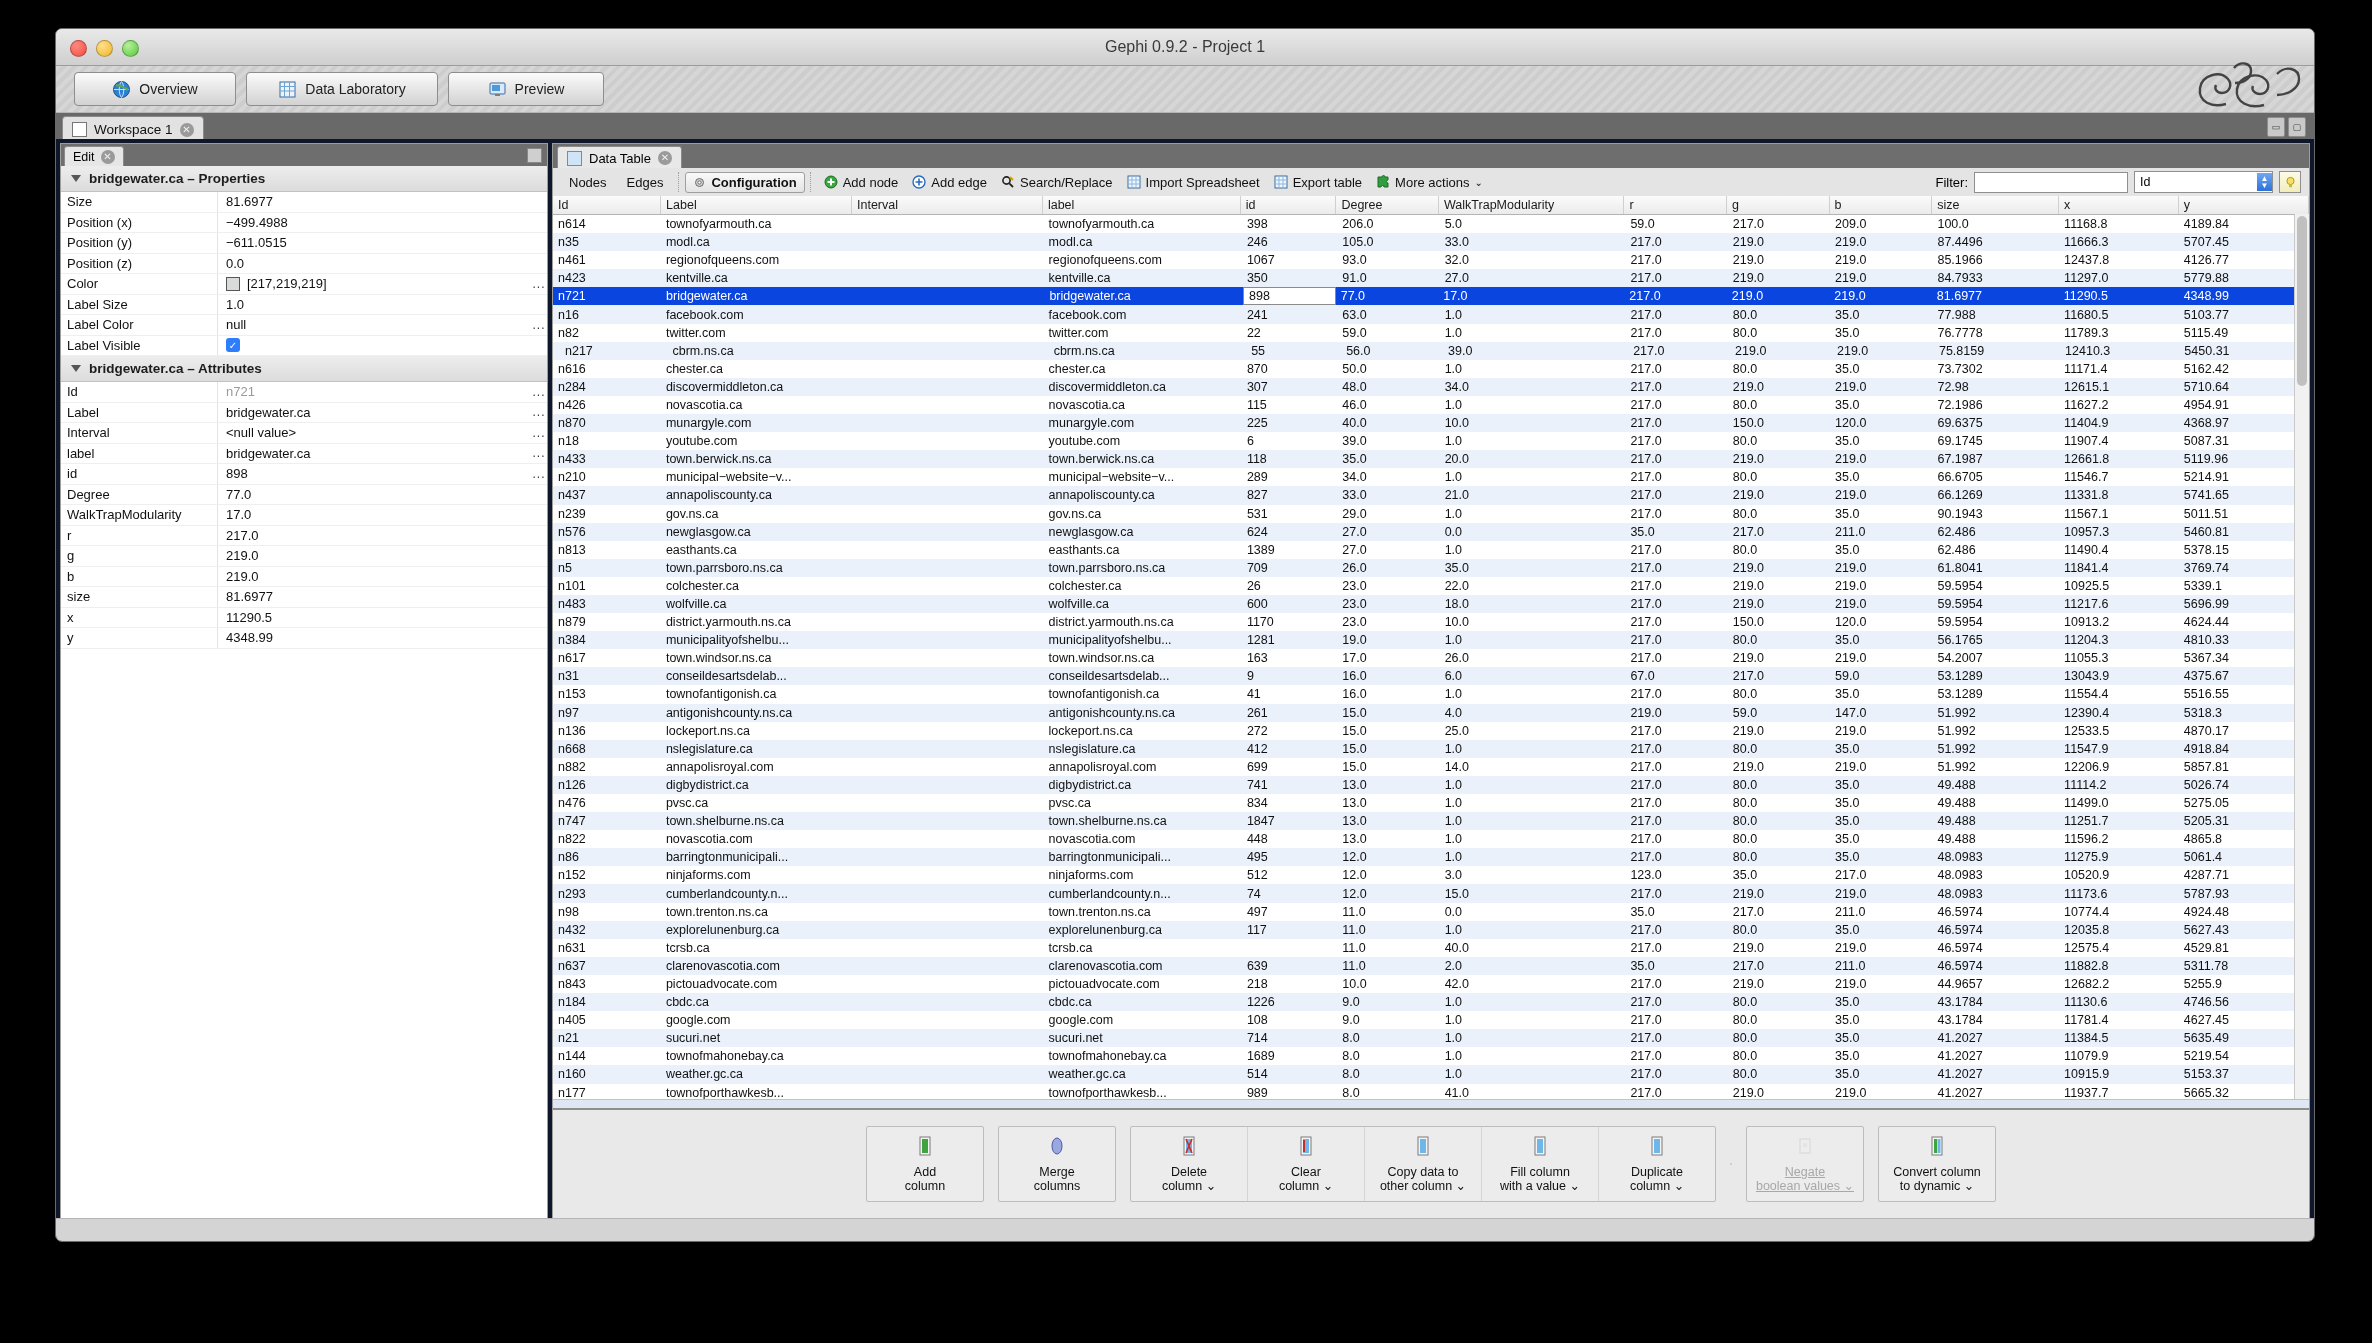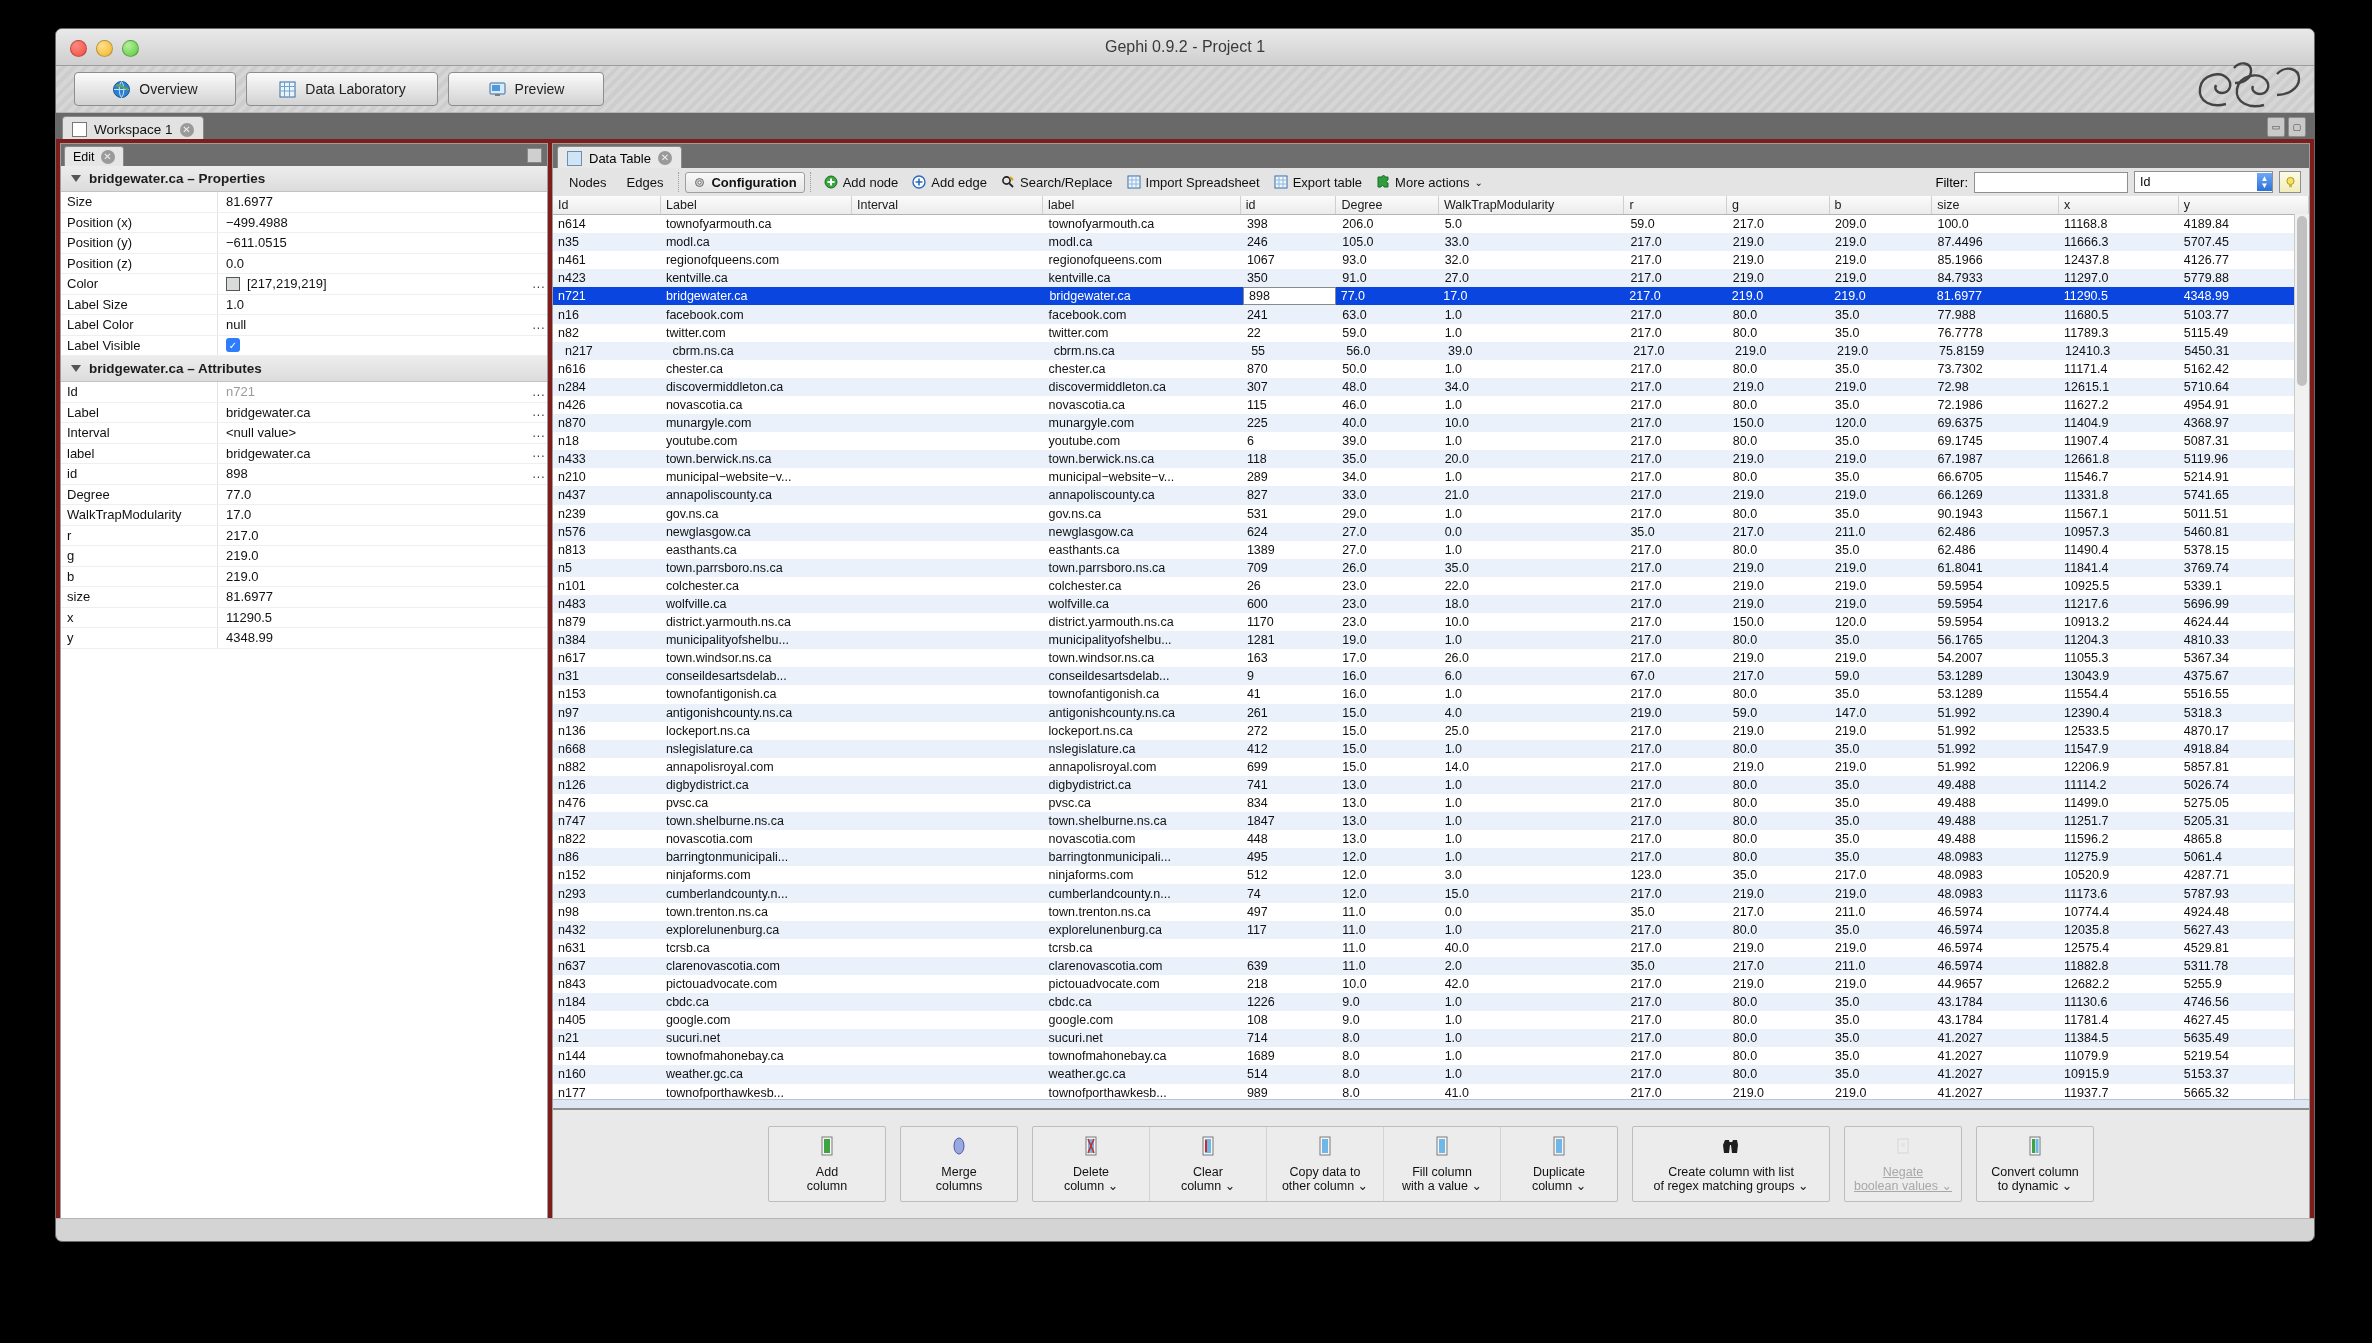--- a/index.html
+++ b/index.html
@@ -41,21 +41,21 @@
           border-bottom:none;border-radius:4px 4px 0 0;display:flex;align-items:center;gap:7px;padding:0 9px;
           font-size:13.5px;color:#111;}
   .tabx{width:14px;height:14px;border-radius:50%;background:#9a9a9a;color:#f0f0f0;font-size:10px;
         display:flex;align-items:center;justify-content:center;line-height:1;}
   .mini-sq{width:13px;height:13px;background:#fff;border:1px solid #777;}
   #wsbar .winbtns{position:absolute;right:8px;top:4px;display:flex;gap:3px;}
   .wb{width:16px;height:18px;background:#c9c9c9;border:1px solid #8d8d8d;border-radius:2px;font-size:9px;
       display:flex;align-items:center;justify-content:center;color:#444;}
 
   
-  #content{position:absolute;left:0;right:0;top:110px;bottom:0;background:#7f1d1d;}
+  #content{position:absolute;left:0;right:0;top:110px;bottom:0;background:#0f172a;}
 
   
   #left{position:absolute;left:4px;top:4px;width:486px;bottom:22px;background:#fff;border:1px solid #9d9d9d;}
   #left-tabbar{height:22px;background:#6e6e6e;position:relative;}
   #left-tab{position:absolute;left:3px;top:2px;height:20px;background:#e6e6e6;border:1px solid #8a8a8a;
             border-bottom:none;border-radius:3px 3px 0 0;display:flex;align-items:center;gap:6px;padding:0 8px;
             font-size:12.5px;}
   #left-tabbar .pin{position:absolute;right:5px;top:4px;width:13px;height:13px;background:#cfcfcf;border:1px solid #888;}
   #left-body{position:absolute;left:0;right:0;top:22px;bottom:0;background:#fff;overflow:hidden;}
 
@@ -1258,33 +1258,20 @@
                     <rect x="8" y="4" width="6" height="14" fill="#6fb7e8"></rect>
                   </svg>
                 </div>
                 <div>
                   <div>Duplicate</div>
                   <div>column ⌄</div>
                 </div>
               </div>
             </div>
             <div class="bgroup">
-              <div class="bbtn wide">
-                <div class="bic">
-                  <svg width="22" height="22" viewBox="0 0 22 22">
-                    <path d="M5 5h4l1 5-1 8H4l-1-8z" fill="#1e1e1e"></path>
-                    <path d="M13 5h4l1 5-1 8h-5l-1-8z" fill="#1e1e1e"></path>
-                    <rect x="9" y="7" width="4" height="3" fill="#1e1e1e"></rect>
-                  </svg>
-                </div>
-                <div>
-                  <div>Create column with list</div>
-                  <div>of regex matching groups ⌄</div>
-                </div>
-              </div>
             </div>
             <div class="bgroup">
               <div class="bbtn dis">
                 <div class="bic" style="opacity: 0.45;">
                   <svg width="22" height="22" viewBox="0 0 22 22">
                     <rect x="6" y="4" width="10" height="14" fill="#f0f0f0" stroke="#bdbdbd"></rect>
                     <path d="M9 8h4v4H9z" fill="#dcdcdc"></path>
                   </svg>
                 </div>
                 <div>

